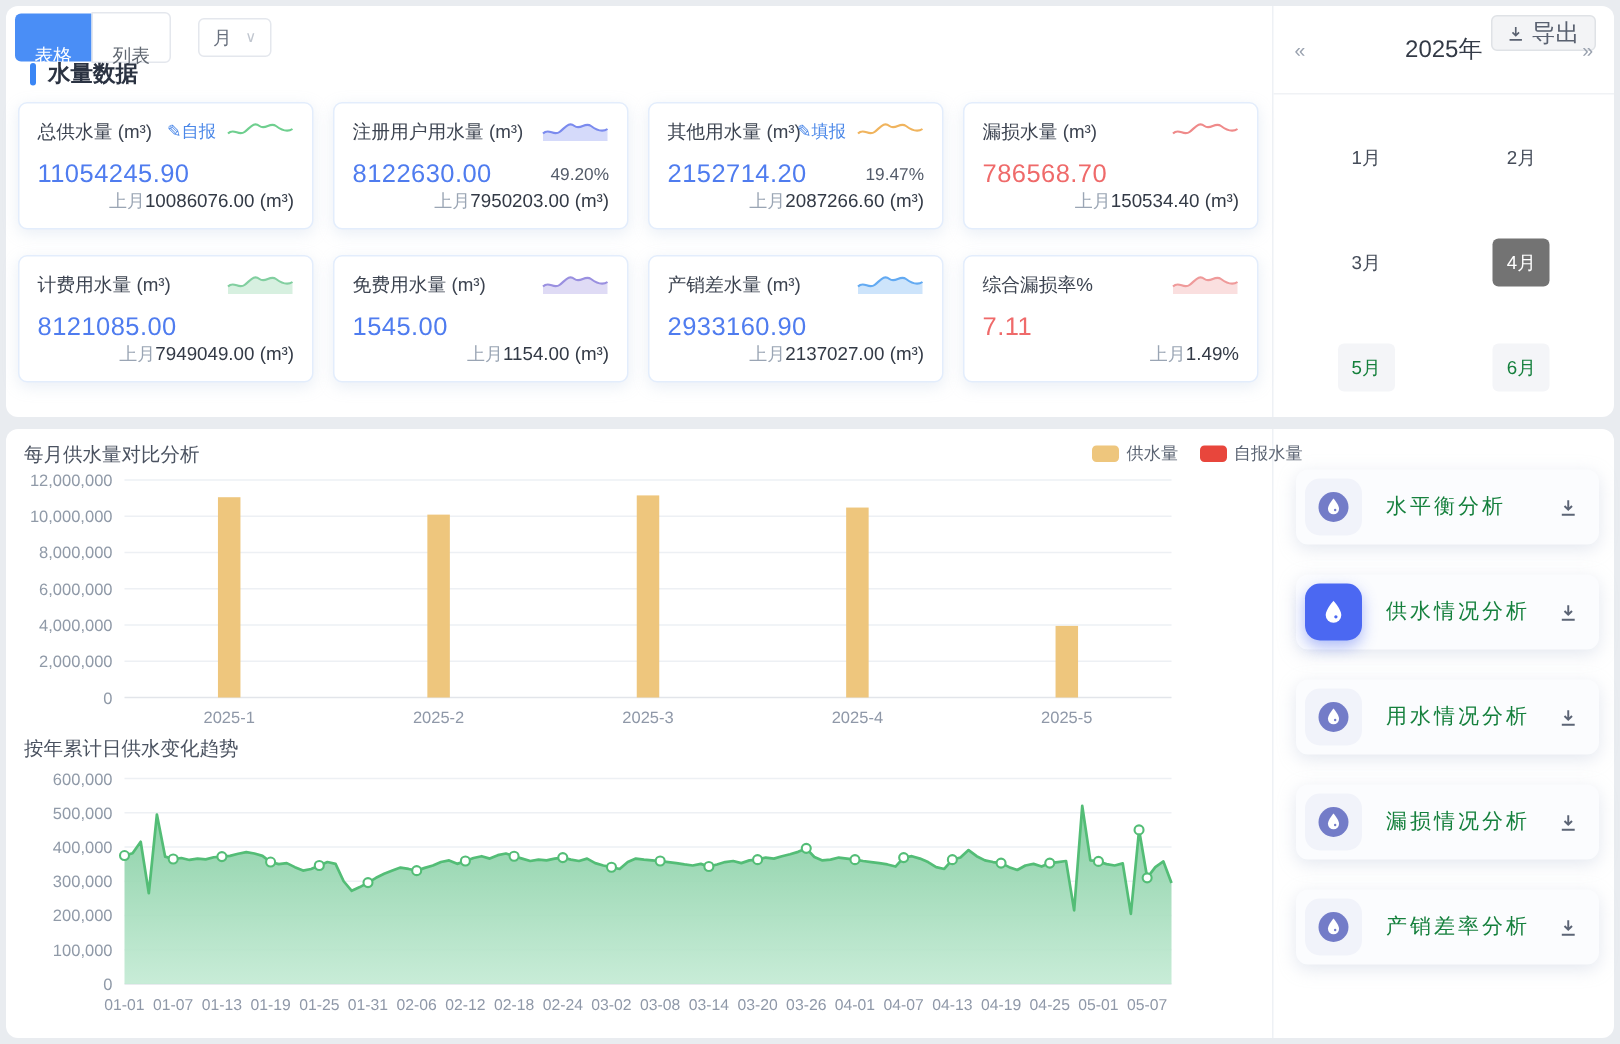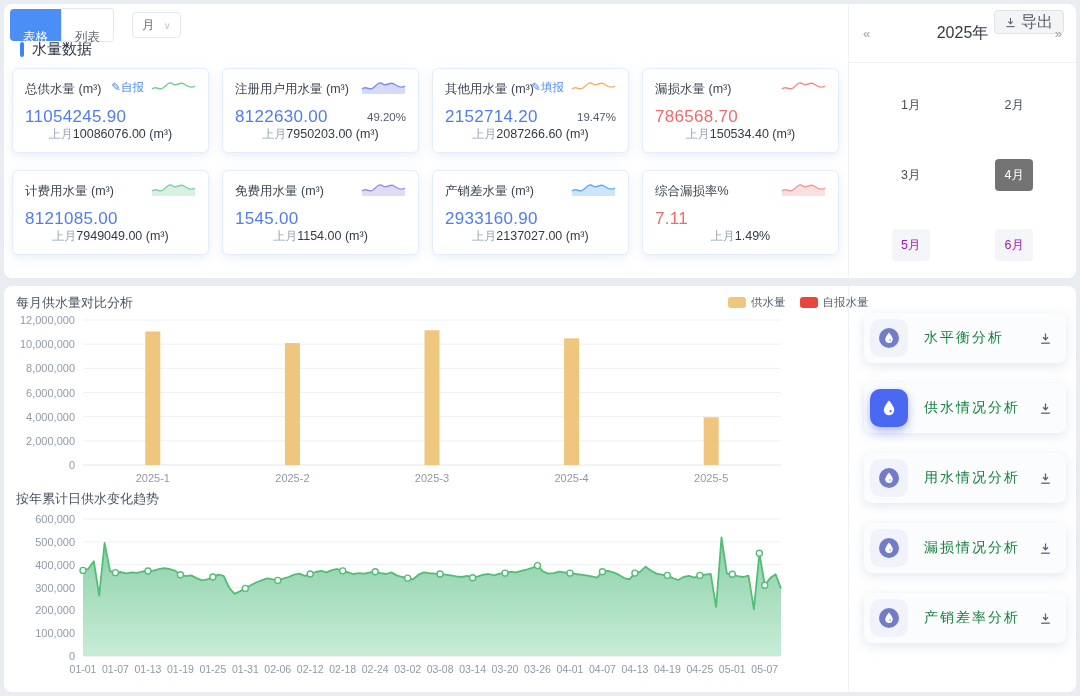--- a/index.html
+++ b/index.html
@@ -20,46 +20,46 @@
   .tab.active{background:#4a8ef6;color:#fff;border-radius:4px 0 0 4px}
   .tab.plain{background:#fff;color:#5f6670;border:1px solid #e4e7ed;border-radius:0 4px 4px 0}
   .select{margin-left:18px;height:24px;border:1px solid #e4e7ed;border-radius:4px;
     padding:0 9px;font-size:12.5px;color:#68707e;display:flex;align-items:center;gap:9px;background:#fff}
   .select .chev{color:#c0c6cf;font-size:10px}
   .export-btn{position:absolute;right:12px;top:6px;height:22px;background:#f3f4f6;border:1px solid #dfe2e6;
     border-radius:4px;font-size:16px;color:#596170;display:flex;align-items:center;gap:5px;padding:0 10px}
 
   .section-title{position:absolute;left:16px;top:36px;display:flex;align-items:center;gap:8px}
   .section-title .bar{width:4px;height:15px;background:#3a86f5;border-radius:2px}
-  .section-title .txt{font-size:15px;font-weight:normal;color:#2b3342}
+  .section-title .txt{font-size:15px;font-weight:bold;color:#2b3342}
 
   
   .cards{position:absolute;left:8px;top:64px;display:grid;grid-template-columns:repeat(4,197px);gap:17px 13px}
   .card{height:85px;background:#fff;border:1px solid #e3edfc;border-radius:6px;
     box-shadow:0 3px 10px rgba(170,190,220,.25);position:relative;padding:10px 12px;box-sizing:border-box}
   .c-title{font-size:12.5px;color:#3c4350}
   .c-tag{position:absolute;right:64px;top:11px;font-size:11.5px;color:#4a87e8;cursor:pointer}
   .c-spark{position:absolute;right:10px;top:7px}
   .c-val{margin-top:9px;font-size:17px;letter-spacing:.3px}
   .c-pct{position:absolute;right:12px;top:42px;font-size:11.5px;color:#525a68}
-  .c-foot{position:absolute;left:12px;right:12px;bottom:9px;display:flex;justify-content:center;align-items:baseline}
+  .c-foot{position:absolute;left:12px;right:12px;bottom:9px;display:flex;justify-content:flex-end;align-items:baseline}
   .c-foot .lbl{color:#9aa5b4;font-size:12px}
   .c-foot .pv{color:#333a46;font-size:12.5px}
 
   
   .calendar{position:absolute;left:845px;top:0;width:227px}
   .cal-head{height:58px;display:flex;align-items:center;justify-content:space-between;
     padding:0 14px;border-bottom:1px solid #f0f2f5}
   .cal-year{font-size:16px;color:#333a46}
   .cal-nav{color:#9aa2af;font-size:13px;cursor:pointer}
   .cal-grid{display:grid;grid-template-columns:repeat(2,1fr);justify-items:center;row-gap:38px;padding:26px 10px 0}
   .cal-cell{width:38px;height:32px;line-height:32px;text-align:center;font-size:12.5px;
     color:#454c59;border-radius:4px;cursor:pointer}
   .cal-cell.selected{background:#737373;color:#fff}
-  .cal-cell.disabled{background:#f4f5f8;color:#a21caf}
+  .cal-cell.disabled{background:#f4f5f8;color:#15803d}
 
   
   .chart-title{position:absolute;left:12px;font-size:13px;color:#4a5260;font-weight:500}
   #chart1-title{top:8px}
   #chart2-title{top:204px}
   .legend{position:absolute;left:724px;top:9px;display:flex;gap:14px;align-items:center}
   .legend .item{display:flex;align-items:center;gap:5px}
   .legend .sw{width:18px;height:11px;border-radius:3px}
   .legend .lt{font-size:11.5px;color:#5a6372}
   #bar-chart{position:absolute;left:0;top:27px}

